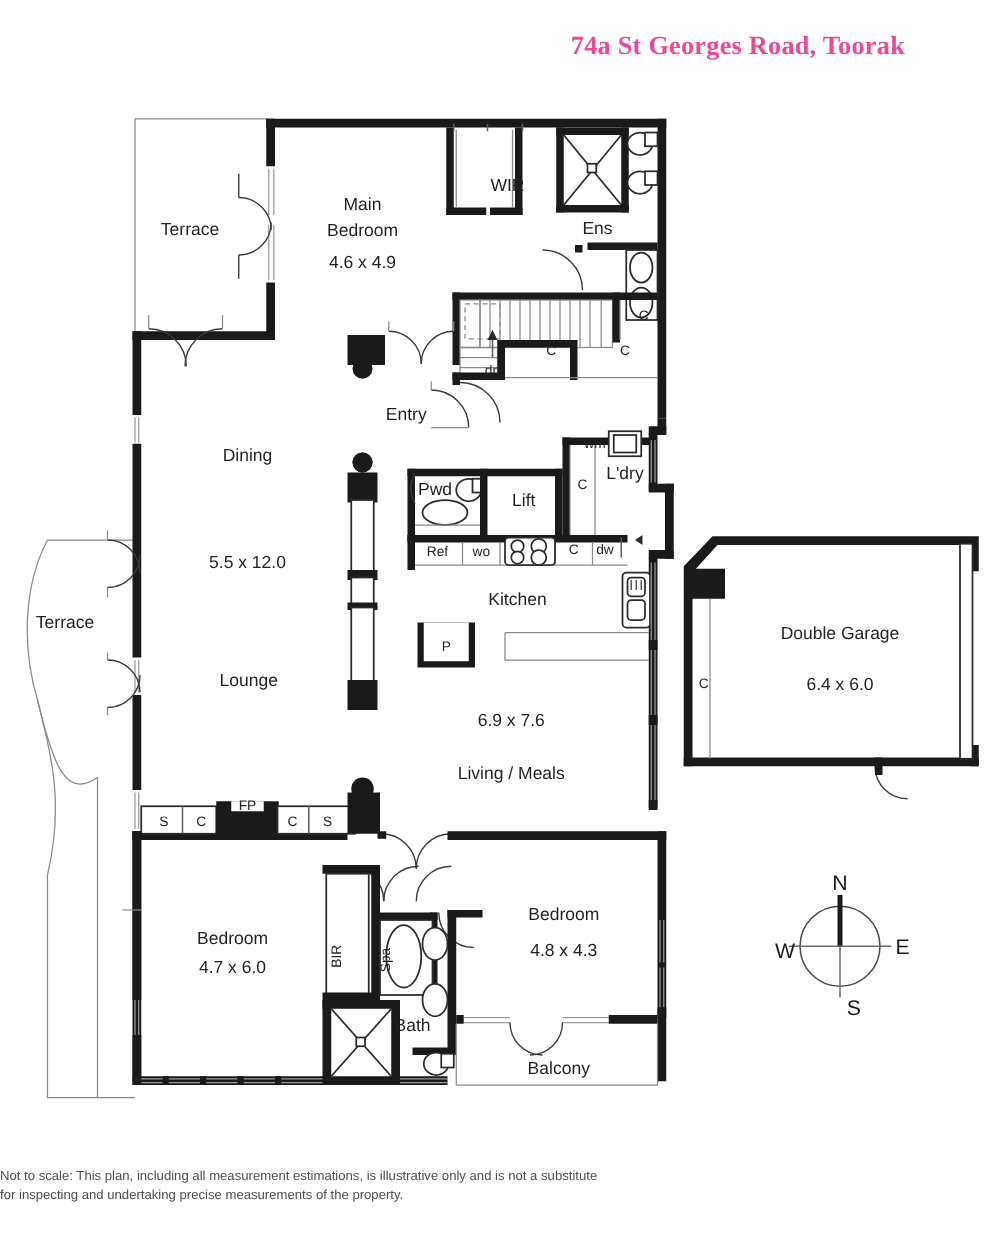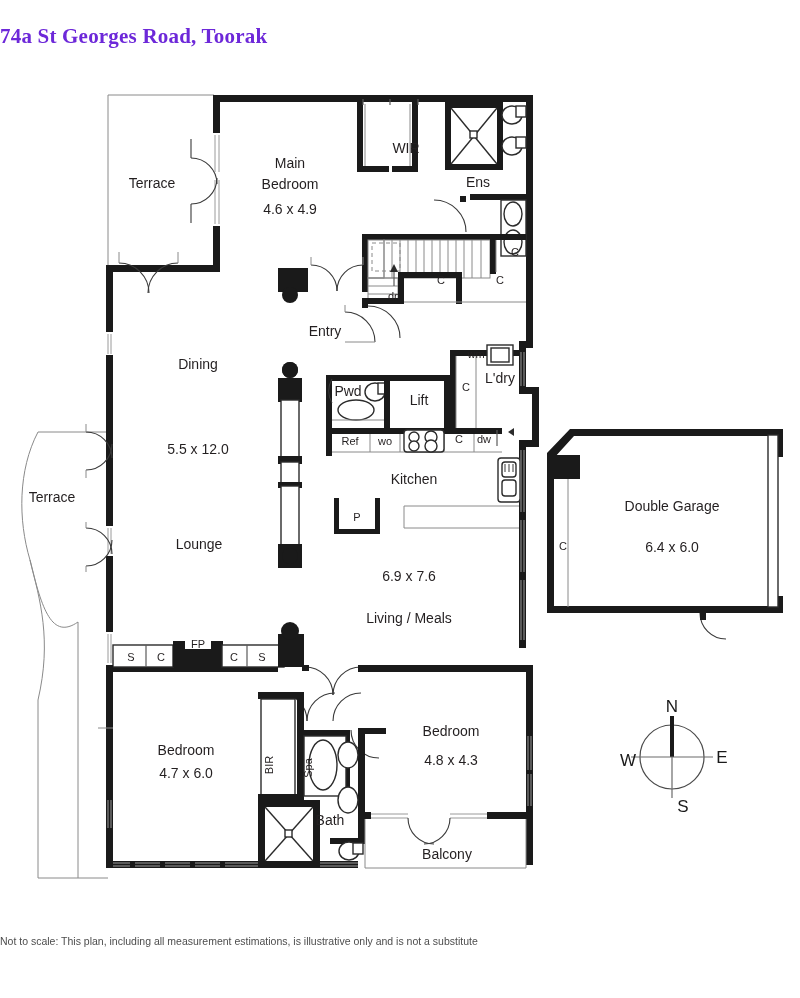--- a/index.html
+++ b/index.html
@@ -19,26 +19,26 @@
   #page {
     position: relative;
     width: 800px;
     height: 998px;
   }
   #plan-title {
     position: absolute;
     left: 0;
     top: 24px;
     width: 724px;
-    text-align: left;
+    text-align: right;
     font-family: "Liberation Serif", serif;
     font-weight: bold;
     font-size: 21px;
     letter-spacing: 0.2px;
-    color: #6d28d9;
+    color: #ec4899;
   }
   #plan-svg-wrap {
     position: absolute;
     left: 0;
     top: 0;
     width: 800px;
     height: 998px;
   }
   svg { display: block; }
   .disclaimer {
@@ -507,15 +507,16 @@
       <text class="cmp" x="722" y="763">E</text>
       <text class="cmp" x="683" y="812">S</text>
       <text class="cmp" x="628" y="766">W</text>
     </g>
 
   </svg>
   </div>
 
   <div class="disclaimer">
     <div>Not to scale: This plan, including all measurement estimations, is illustrative only and is not a substitute</div>
+    <div>for inspecting and undertaking precise measurements of the property.</div>
   </div>
 
 </div>
 
 </body></html>

